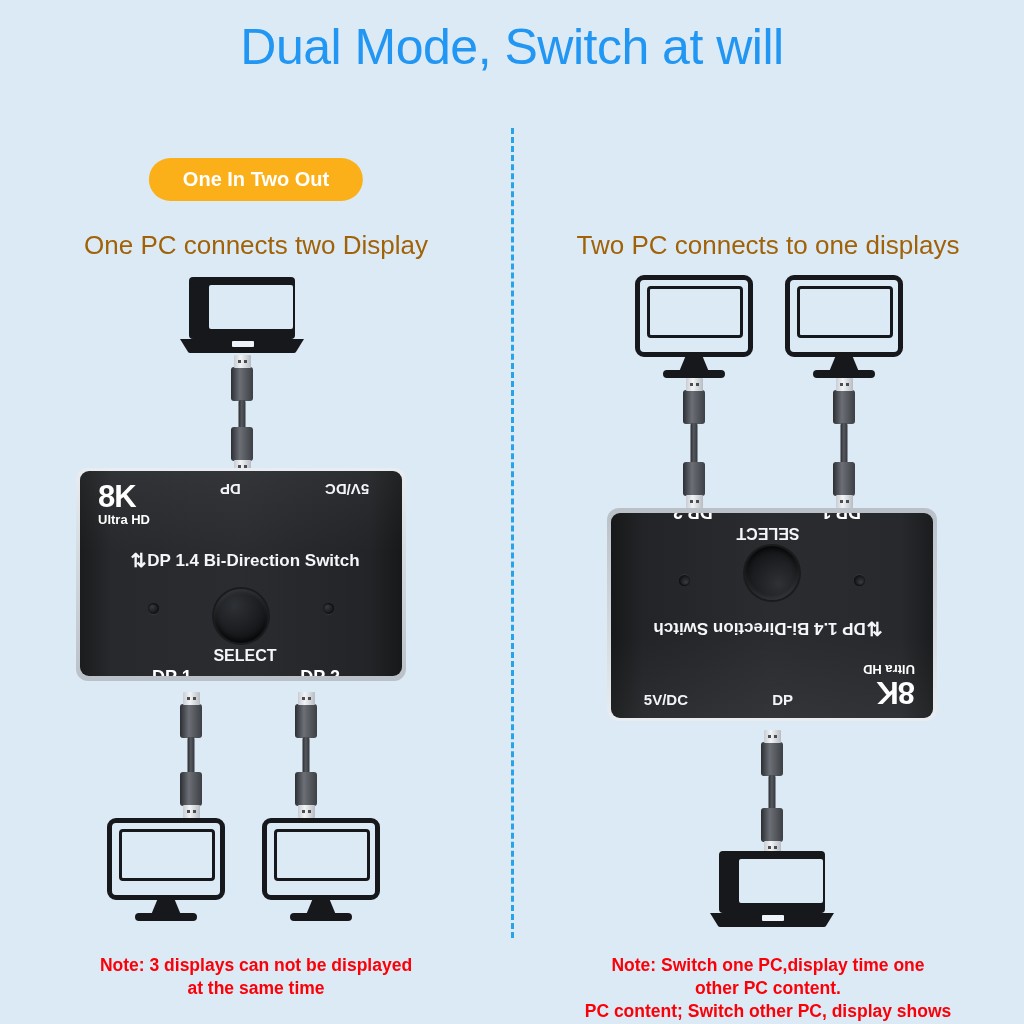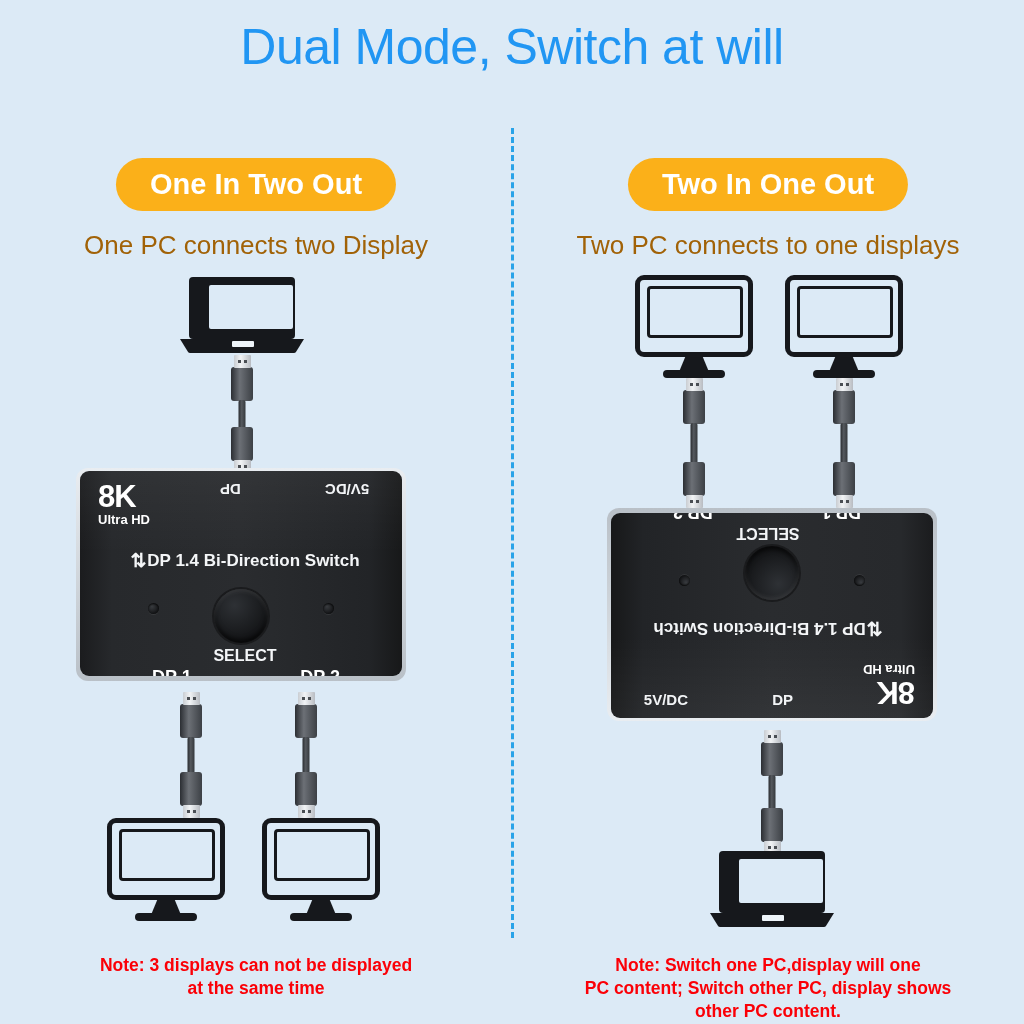--- a/index.html
+++ b/index.html
@@ -49,21 +49,21 @@
   #panel-right { left: 512px; }
 
   
   .badge {
     position: absolute;
     top: 158px;
     left: 50%;
     transform: translateX(-50%);
     background: #fbb019;
     color: #ffffff;
-    font-size: 29px;
+    font-size: 20px;
     font-weight: bold;
     padding: 10px 34px;
     border-radius: 30px;
     white-space: nowrap;
     text-align: right;
   }
 
   
   .subtitle {
     position: absolute;
@@ -444,21 +444,20 @@
   </div>
 
   <div class="note" id="note-left">
     <div>Note: 3 displays can not be displayed</div>
     <div>at the same time</div>
   </div>
 </div>
 
 <div class="panel" id="panel-right">
 
-  <div class="badge">Two In One Out</div>
   <div class="subtitle">Two PC connects to one displays</div>
 
   <div class="monitor" style="left:123px; top:275px;">
     <div class="mon-body">
       <div class="mon-screen"></div>
     </div>
     <div class="mon-neck"></div>
     <div class="mon-base"></div>
   </div>
 
@@ -536,17 +535,17 @@
 
   <div class="laptop" style="left:198px; top:851px;">
     <div class="lap-lid">
       <div class="lap-screen"></div>
     </div>
     <div class="lap-base"></div>
     <div class="lap-pad"></div>
   </div>
 
   <div class="note" id="note-right">
-    <div>Note: Switch one PC,display will one</div>
+    <div>Note: Switch one PC,display time one</div>
+    <div>other PC content.</div>
     <div>PC content; Switch other PC, display shows</div>
-    <div>other PC content.</div>
   </div>
 </div>
 
 </body></html>

